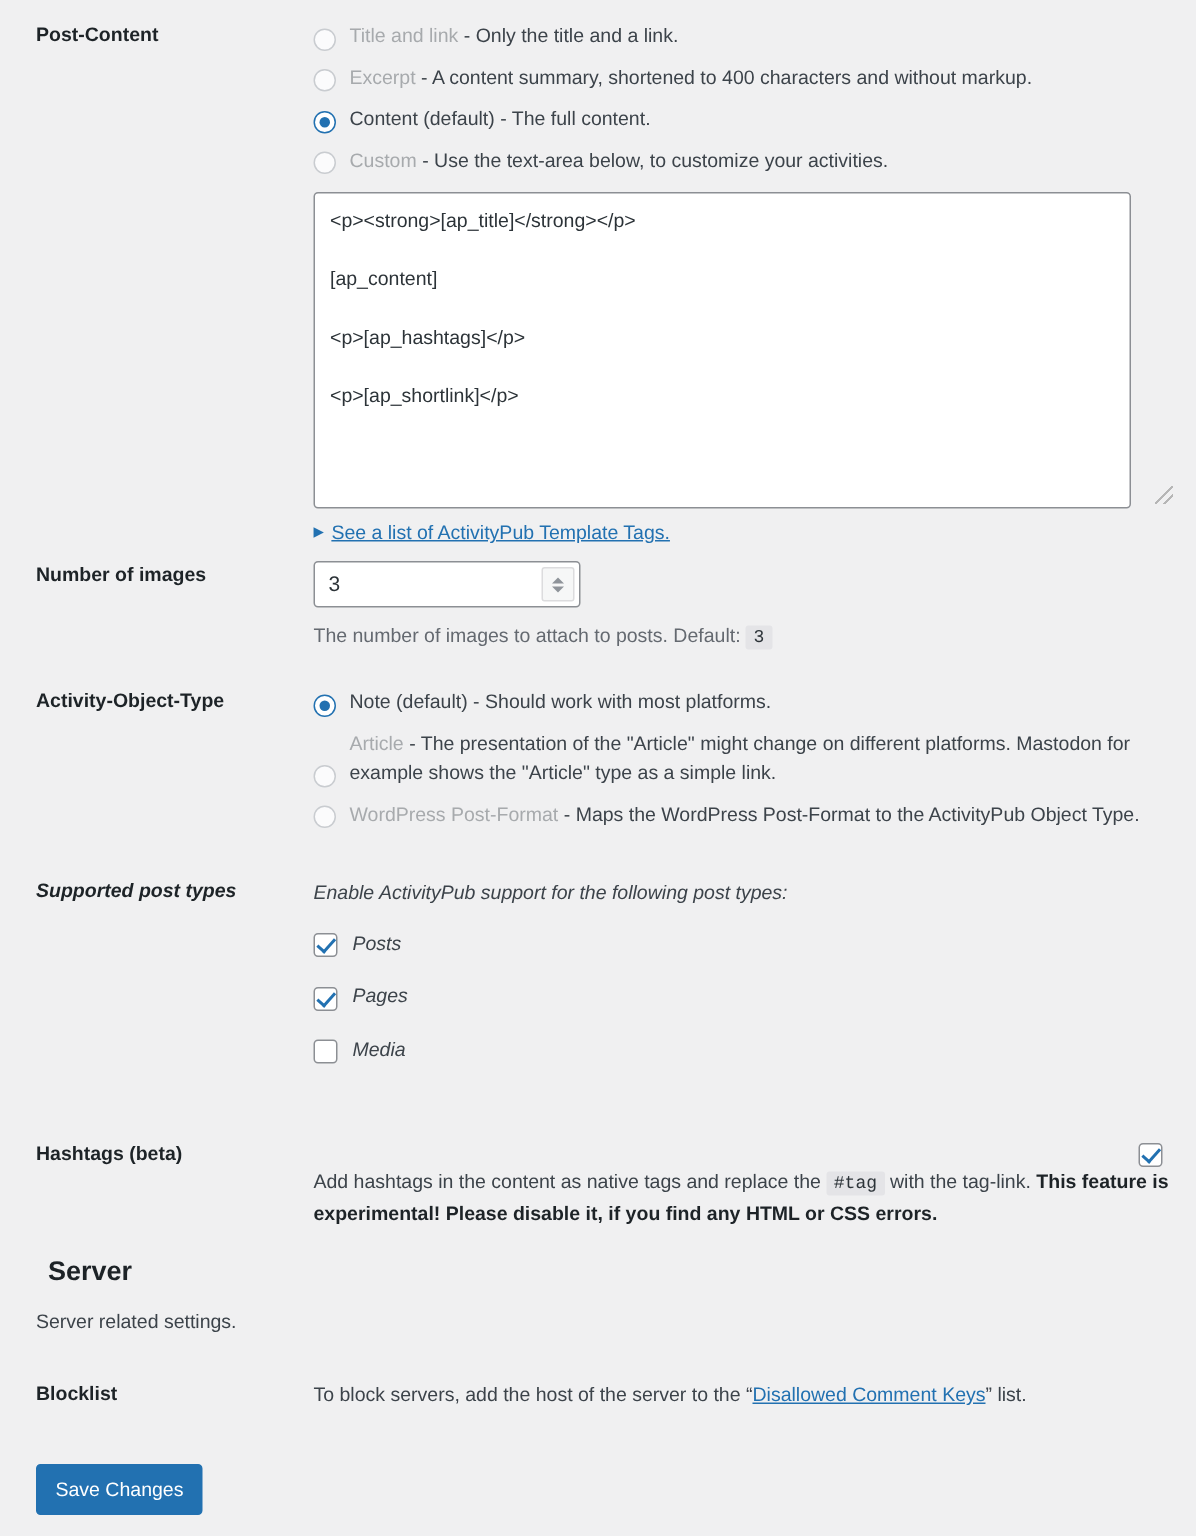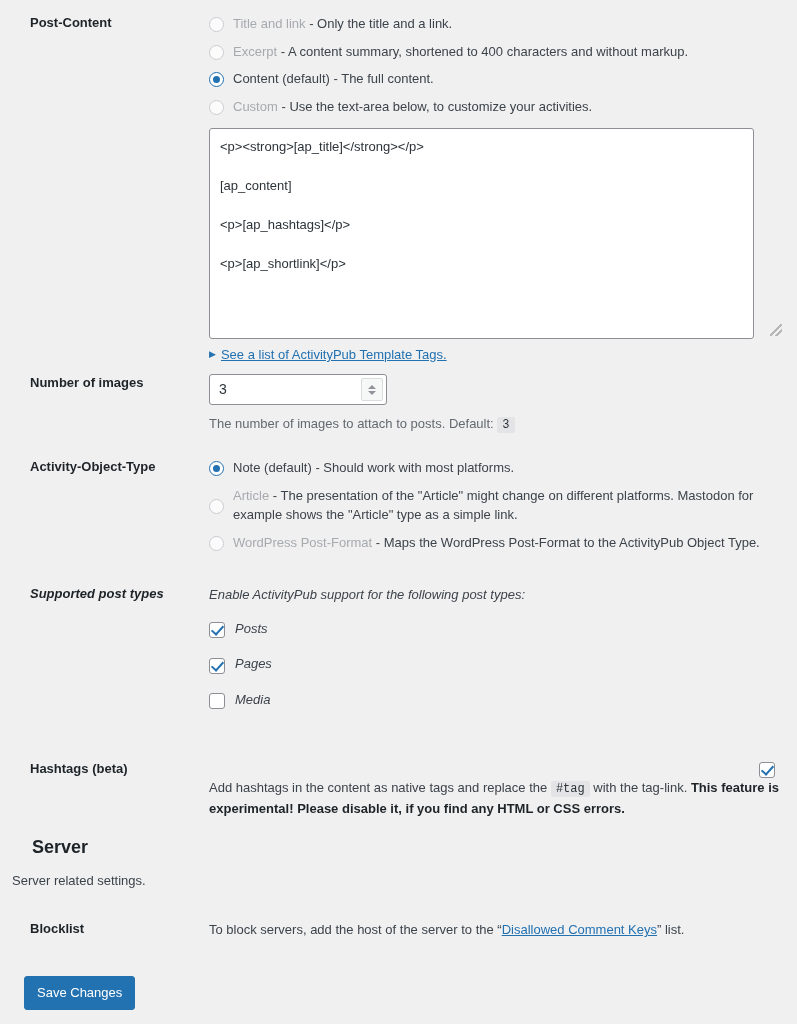--- a/index.html
+++ b/index.html
@@ -25,37 +25,37 @@
   }
 
   
   .row {
     display: flex;
     align-items: flex-start;
   }
   .row-label {
     width: 209px;
     min-width: 209px;
-    padding-left: 30px;
+    padding-left: 24px;
     box-sizing: border-box;
     font-weight: bold;
     font-size: 13px;
     color: #1d2327;
     line-height: 1.4;
   }
   .row-field {
     flex: 1;
     padding-right: 12px;
     box-sizing: border-box;
   }
 
   
   .opt {
     display: flex;
-    align-items: center;
+    align-items: flex-end;
     margin-bottom: 8px;
     font-size: 13px;
     color: #3c434a;
   }
   .opt:last-child { margin-bottom: 5px; }
 
   .radio {
     width: 15px;
     height: 15px;
     min-width: 15px;
@@ -247,21 +247,21 @@
   
   h2.section {
     margin: 0;
     padding-left: 32px;
     font-size: 18px;
     font-weight: bold;
     color: #1d2327;
     line-height: 1.3;
   }
   .section-sub {
-    padding-left: 12px;
+    padding-left: 24px;
     font-size: 13px;
     color: #3c434a;
     margin-top: 12px;
   }
 
   
   .btn-primary {
     display: inline-block;
     background: #2271b1;
     border: 1px solid #2271b1;

